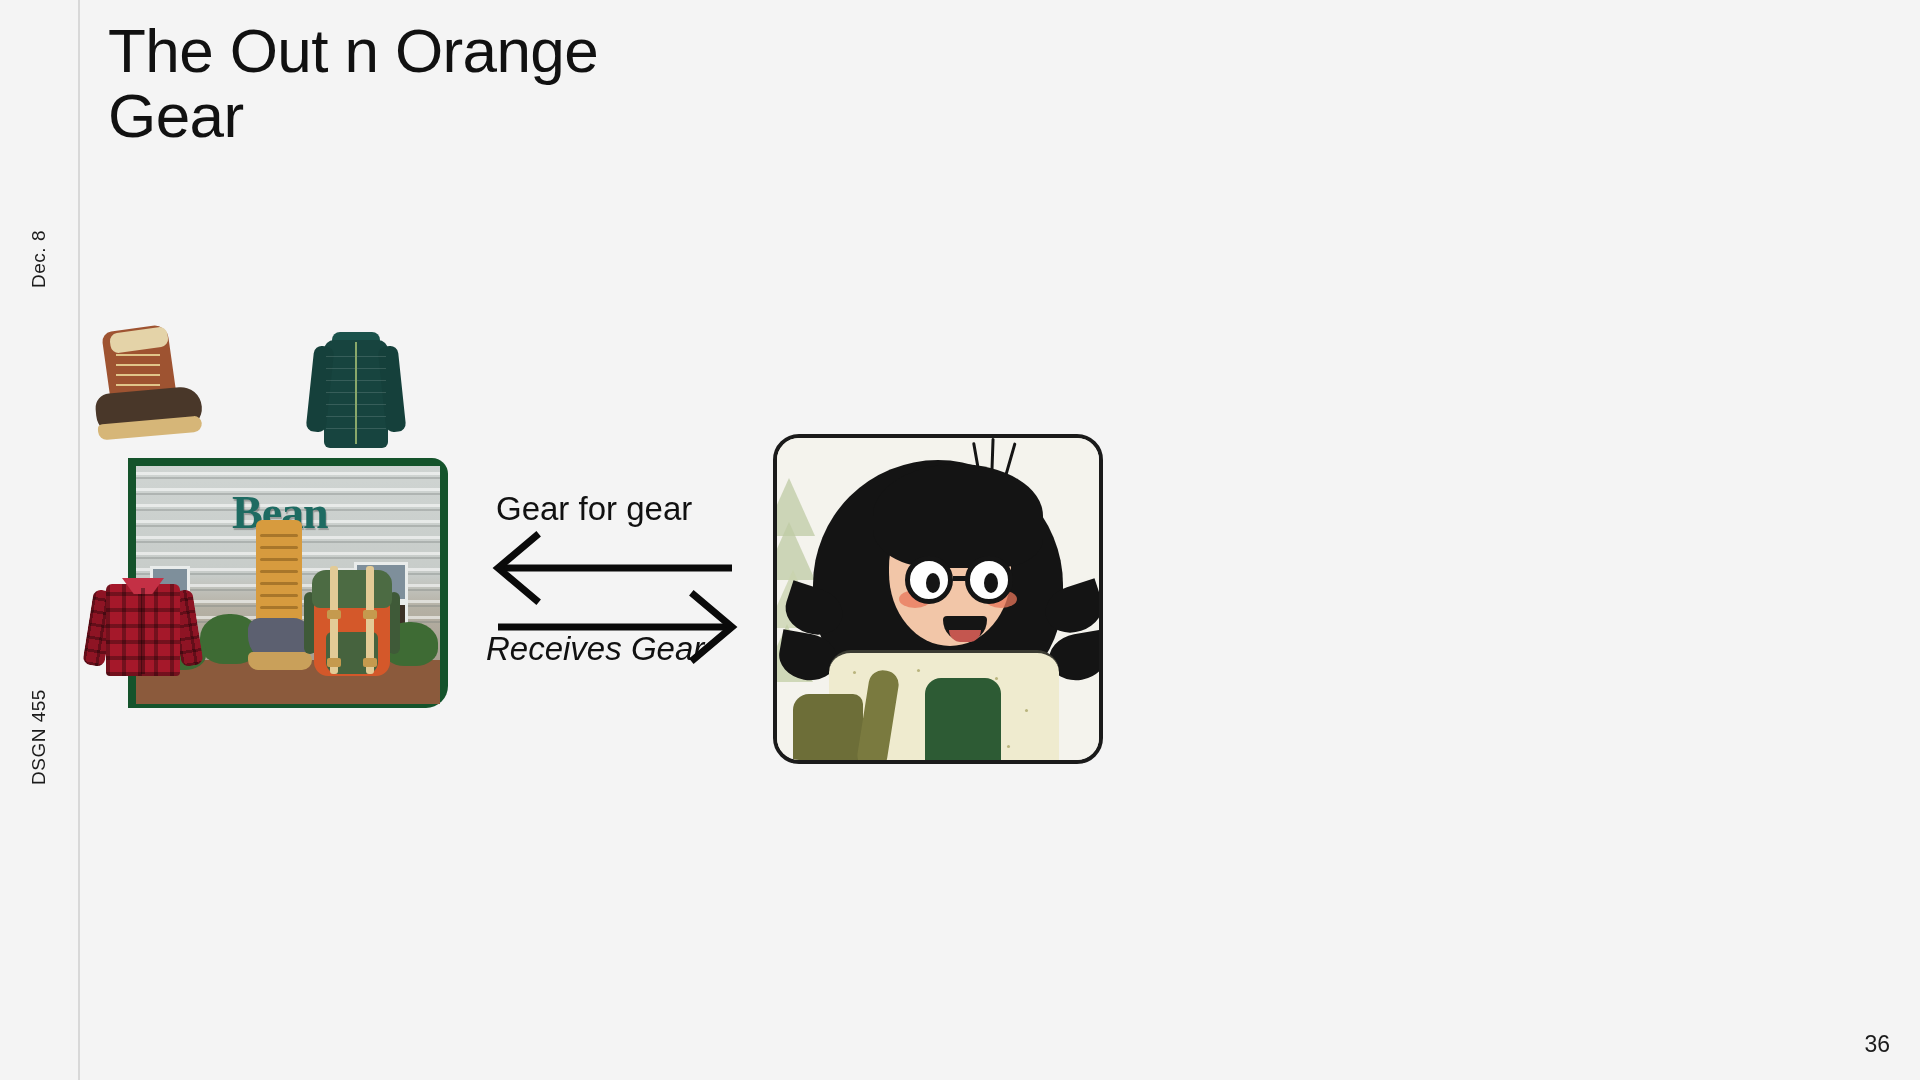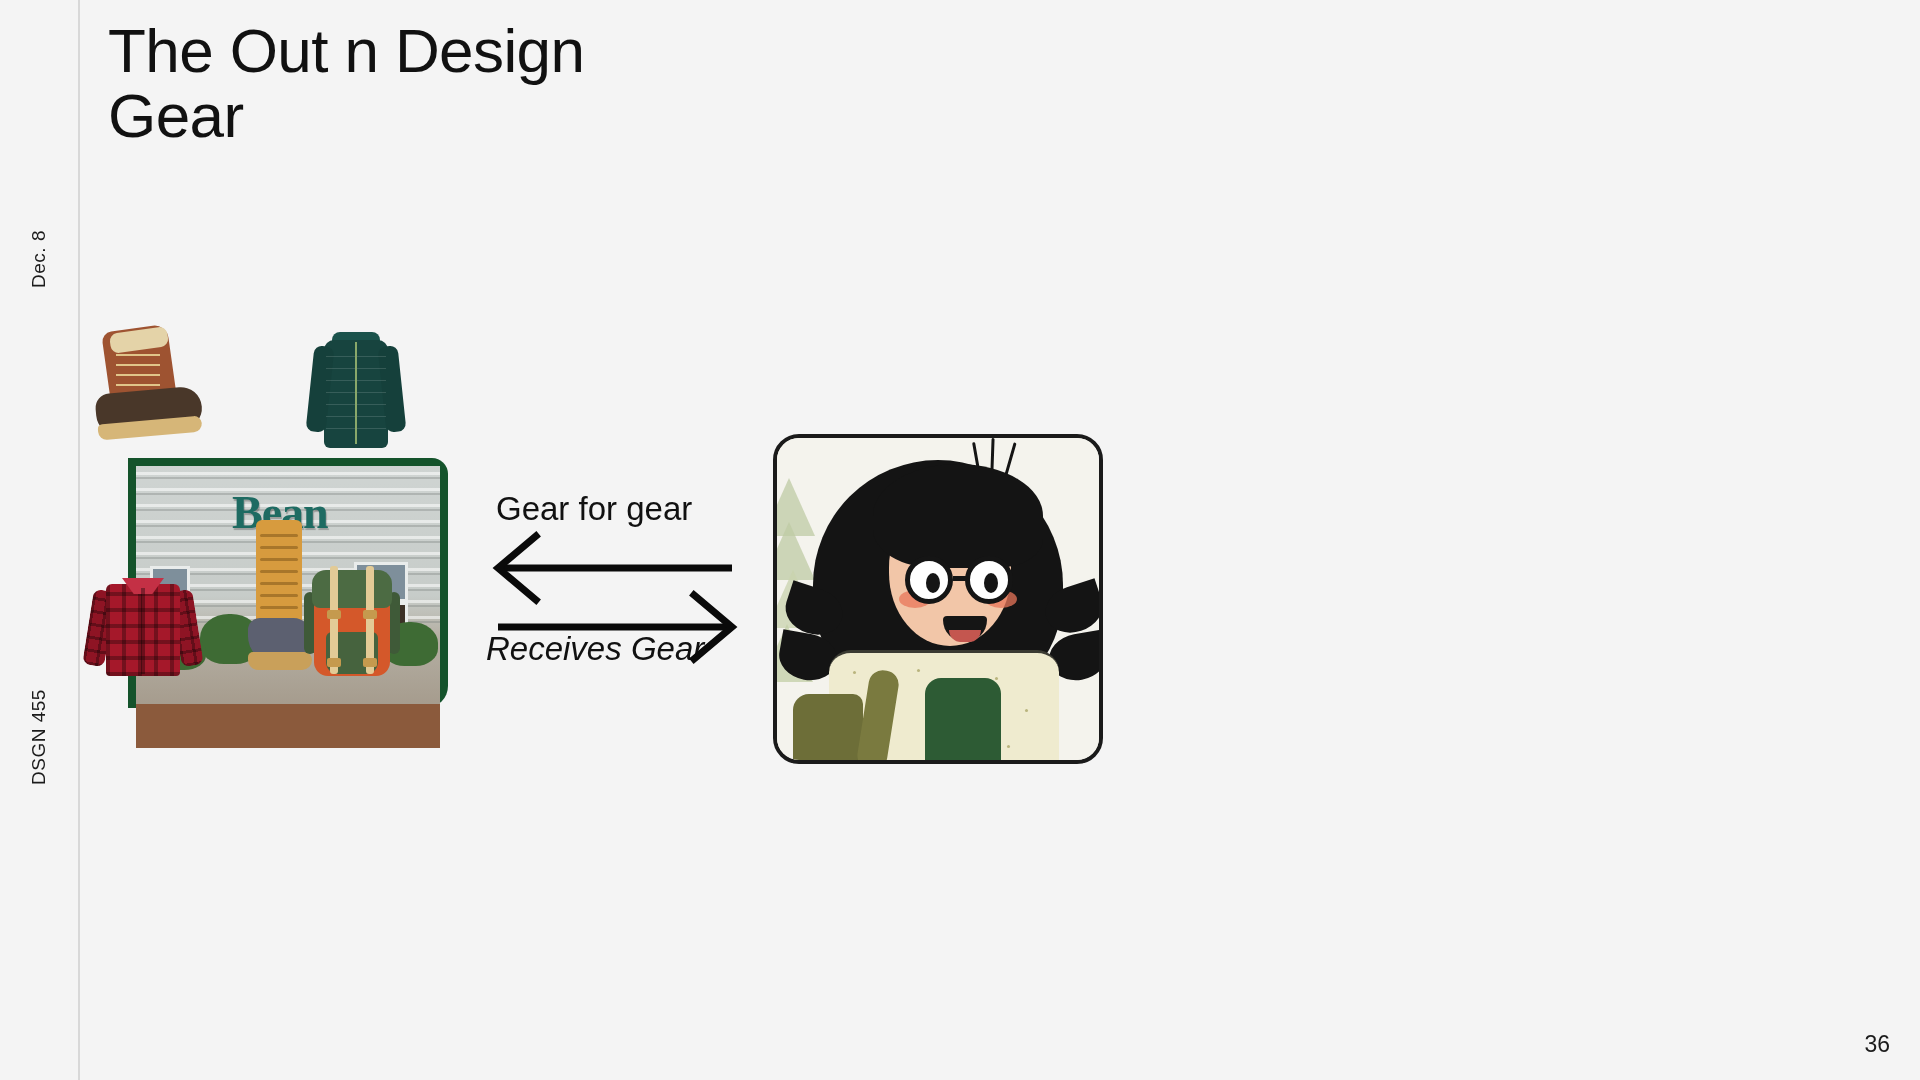--- a/index.html
+++ b/index.html
@@ -78,21 +78,21 @@
     width: 320px;
     height: 250px;
     background: #14532B;
     border-radius: 0 16px 22px 0;
   }
   #collage-photo {
     position: absolute;
     left: 36px;
     top: 16px;
     width: 304px;
-    height: 282px;
+    height: 238px;
     overflow: hidden;
     background: linear-gradient(#cfd4d2 0%, #c7ccc9 46%, #b5b0a4 60%, #9c8f7f 100%);
   }
   
   .siding {
     position: absolute;
     left: 0; right: 0;
     height: 3px;
     background: rgba(255,255,255,0.55);
   }
@@ -470,21 +470,21 @@
 </head>
 <body>
 
 <div id="slide">
 
   <div id="rail-divider"></div>
   <div class="rail-label" id="rail-date">Dec. 8</div>
   <div class="rail-label" id="rail-course">DSGN 455</div>
 
   <div id="page-title">
-    <span class="tl">The Out n Design</span>
+    <span class="tl">The Out n Orange</span>
     <span class="tl">Gear</span>
   </div>
 
   <div id="collage">
 
     <div id="collage-frame"></div>
 
     <div id="collage-photo">
       <div class="siding" style="top:6px"></div>
       <div class="siding-dark" style="top:11px"></div>

